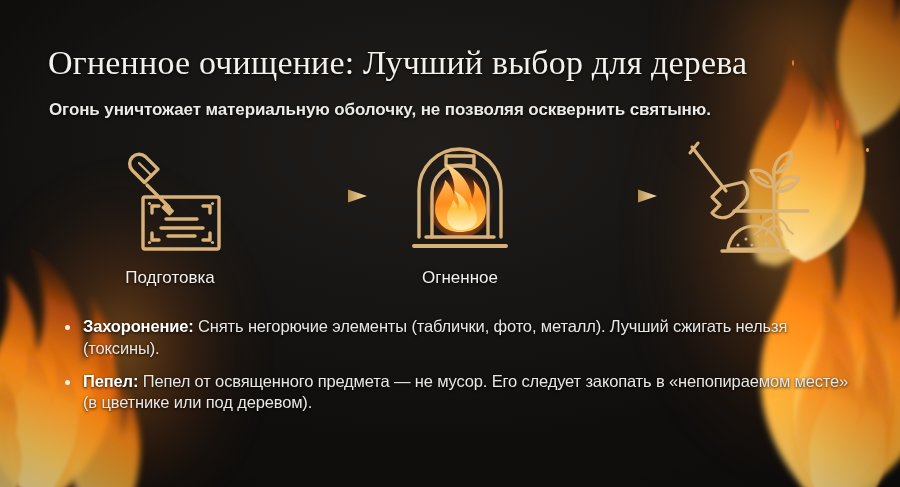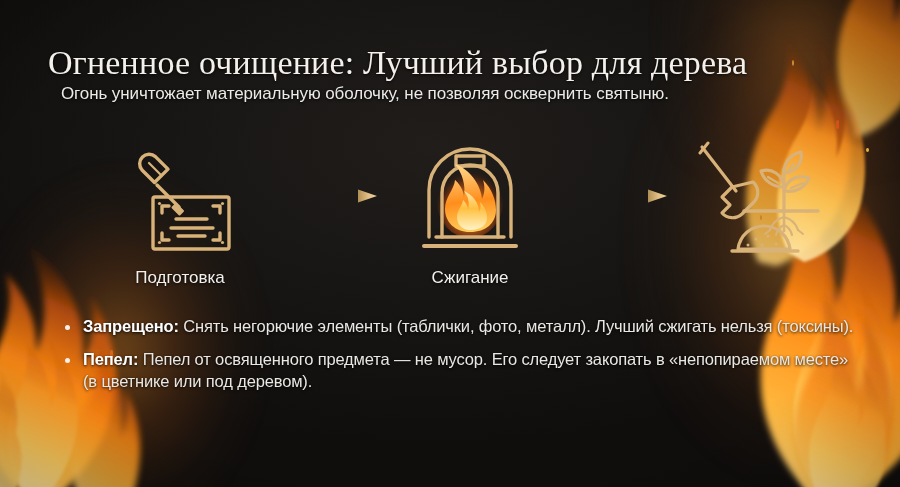--- a/index.html
+++ b/index.html
@@ -84,35 +84,34 @@
     font-family: "Liberation Serif", serif;
     font-size: 34px;
     font-weight: 400;
     color: #f4f1ec;
     letter-spacing: 0.2px;
     white-space: nowrap;
     text-shadow: 0 1px 3px rgba(0,0,0,0.8);
   }
   .subtitle {
     position: absolute;
-    left: 49px; top: 84px;
+    left: 49px; top: 100px;
     width: 820px;
     font-size: 17px;
-    font-weight: 400;
+    font-weight: 700;
     color: #eceae6;
     letter-spacing: -0.1px;
     white-space: nowrap;
     text-shadow: 0 1px 3px rgba(0,0,0,0.85);
-    margin-left: 12px;
   }
 
   
   .steps {
     position: absolute;
-    left: 100px; top: 136px;
+    left: 90px; top: 136px;
     width: 740px; height: 170px;
     display: flex;
     align-items: flex-start;
     justify-content: space-between;
   }
   .step {
     width: 160px;
     display: flex;
     flex-direction: column;
     align-items: center;
@@ -294,21 +293,21 @@
             <path d="M26 99 V55 a28 28 0 0 1 56 0 V99"></path>
 
             <path d="M8 108 h92" stroke-width="4"></path>
             <path d="M20 99 h68" stroke-width="3.4"></path>
 
             <path fill="url(#fireb)" stroke="none" d="M54 94 c-15 0 -25 -10 -25 -23 0 -12 9 -19 10 -29 0 0 9 7 9 18 2 -14 -2 -25 -9 -34 14 5 26 20 27 35 3 -6 3 -13 1 -19 9 9 13 20 13 30 0 13 -10 22 -26 22 Z"></path>
 
             <path fill="url(#firei)" stroke="none" d="M54 92 c-8 0 -13 -6 -13 -13 0 -7 5 -10 6 -17 0 0 5 4 5 10 2 -8 0 -14 -4 -19 9 4 15 12 15 21 2 -3 2 -7 1 -10 5 5 7 11 7 16 0 7 -6 12 -17 12 Z"></path>
           </svg>
         </div>
-        <div class="step-label">Сжигание</div>
+        <div class="step-label">Огненное</div>
       </div>
 
       <div class="arrow">
         <svg width="110" height="16" viewBox="0 0 110 16">
           <path d="M2 8 H93" stroke="url(#argr)" stroke-width="2.6" stroke-linecap="round"></path>
           <path d="M88 1.5 L107 8 L88 14.5 Z" fill="url(#argr)"></path>
         </svg>
       </div>
 
       <div class="step">
@@ -349,21 +348,21 @@
             <circle cx="78" cy="105" r="1.5" fill="#d8b278" stroke="none"></circle>
             <circle cx="50" cy="106" r="1.5" fill="#d8b278" stroke="none"></circle>
           </svg>
         </div>
       </div>
 
     </div>
 
     <div class="bullets">
       <div class="bullet">
-        <b>Запрещено:</b><span> Снять негорючие элементы (таблички, фото, металл). Лучший сжигать нельзя (токсины).</span>
+        <b>Захоронение:</b><span> Снять негорючие элементы (таблички, фото, металл). Лучший сжигать нельзя (токсины).</span>
       </div>
       <div class="bullet">
         <b>Пепел:</b><span> Пепел от освященного предмета — не мусор. Его следует закопать в «непопираемом месте» (в цветнике или под деревом).</span>
       </div>
     </div>
 
   </div>
 </div>
 
 </body></html>

